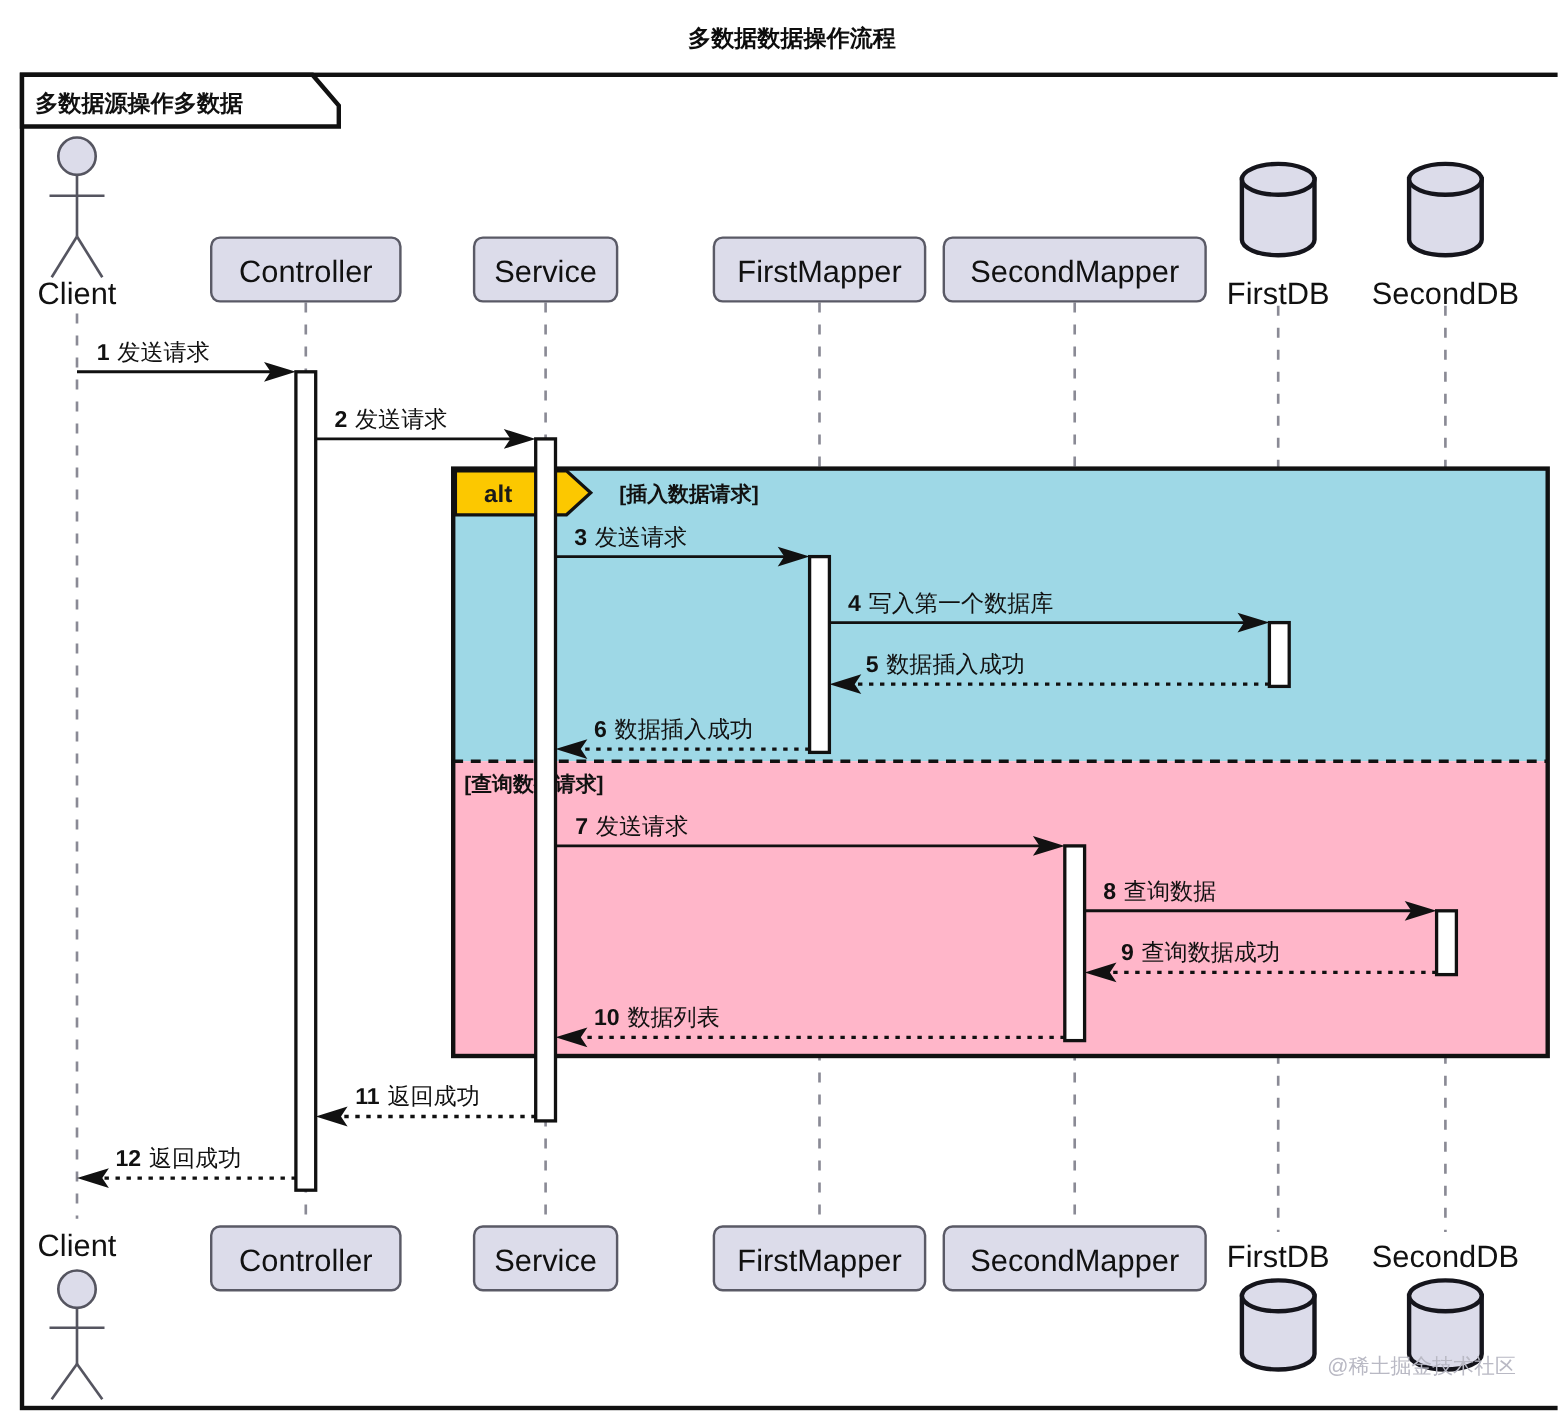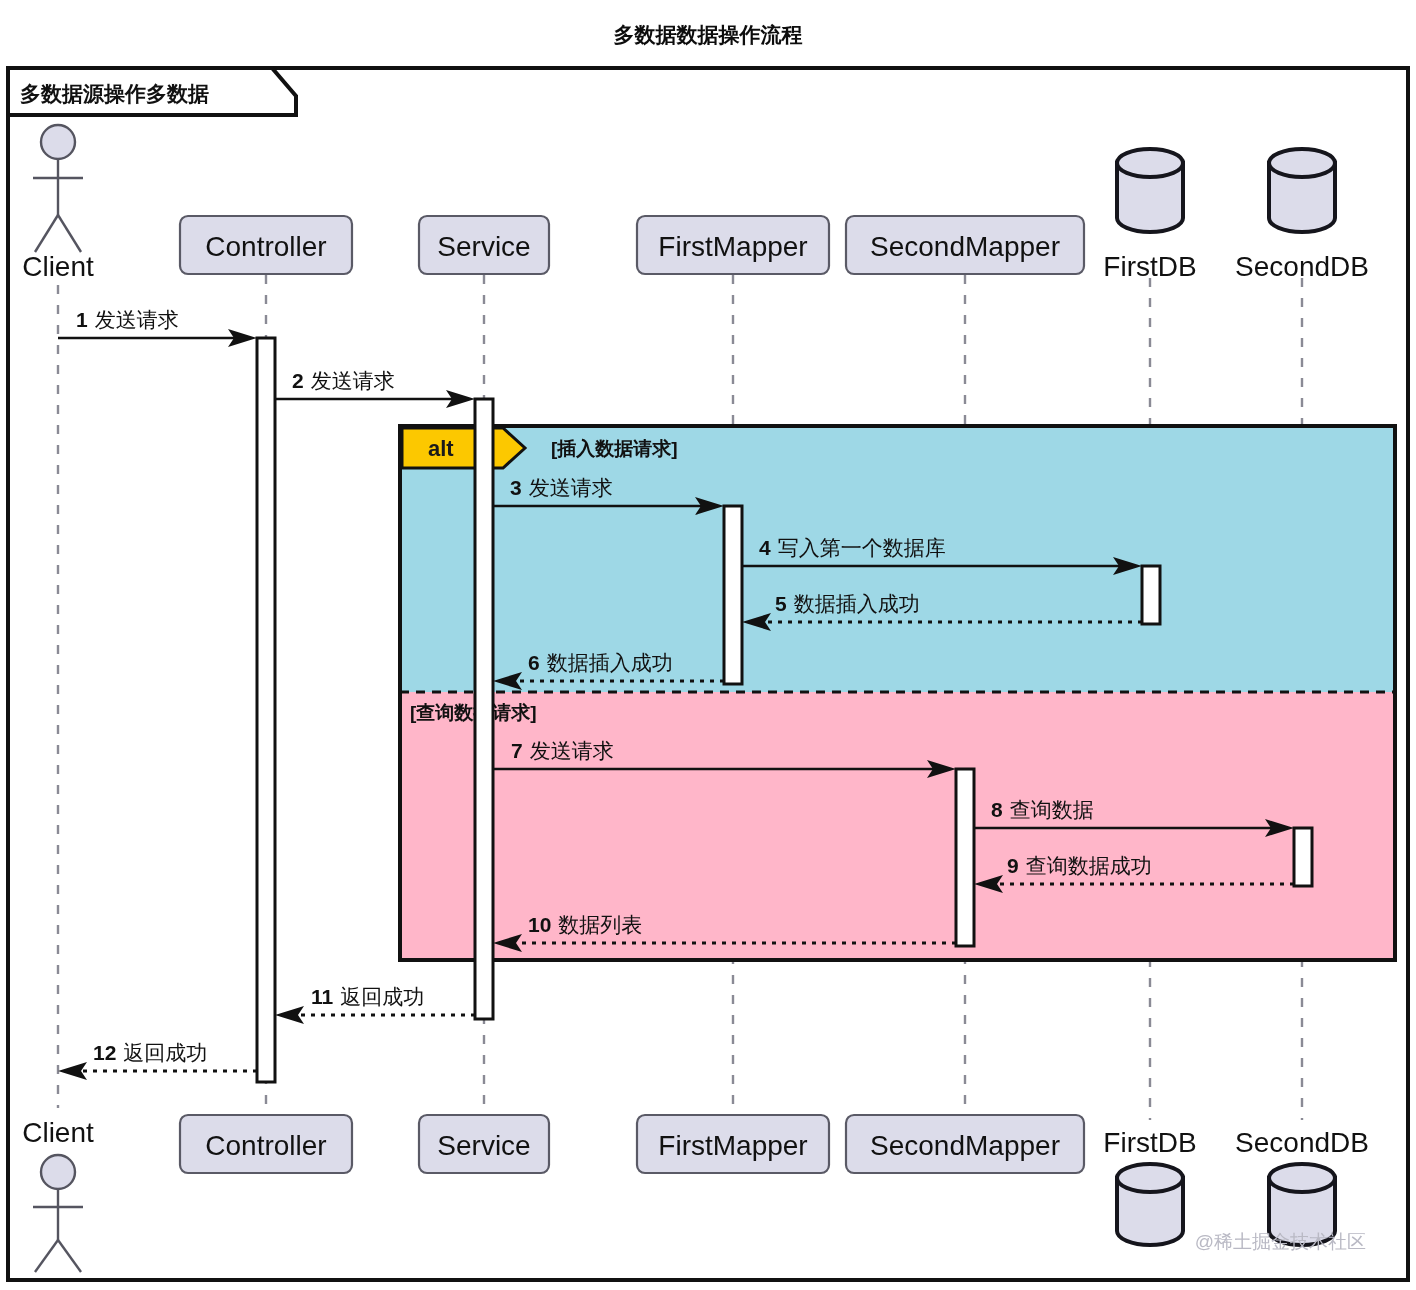--- a/index.html
+++ b/index.html
@@ -11,20 +11,21 @@
     width: 1416px;
     height: 1290px;
     font-family: "Liberation Sans", "DejaVu Sans", sans-serif;
     position: relative;
     overflow: hidden;
   }
   #stage {
     position: relative;
     width: 1139px;
     height: 1290px;
+    margin-left: 12px;
   }
   #diagram-svg {
     position: absolute;
     left: 0;
     top: 0;
   }
   .ttl {
     font-weight: bold;
     font-size: 21px;
     fill: #0d0d0d;

